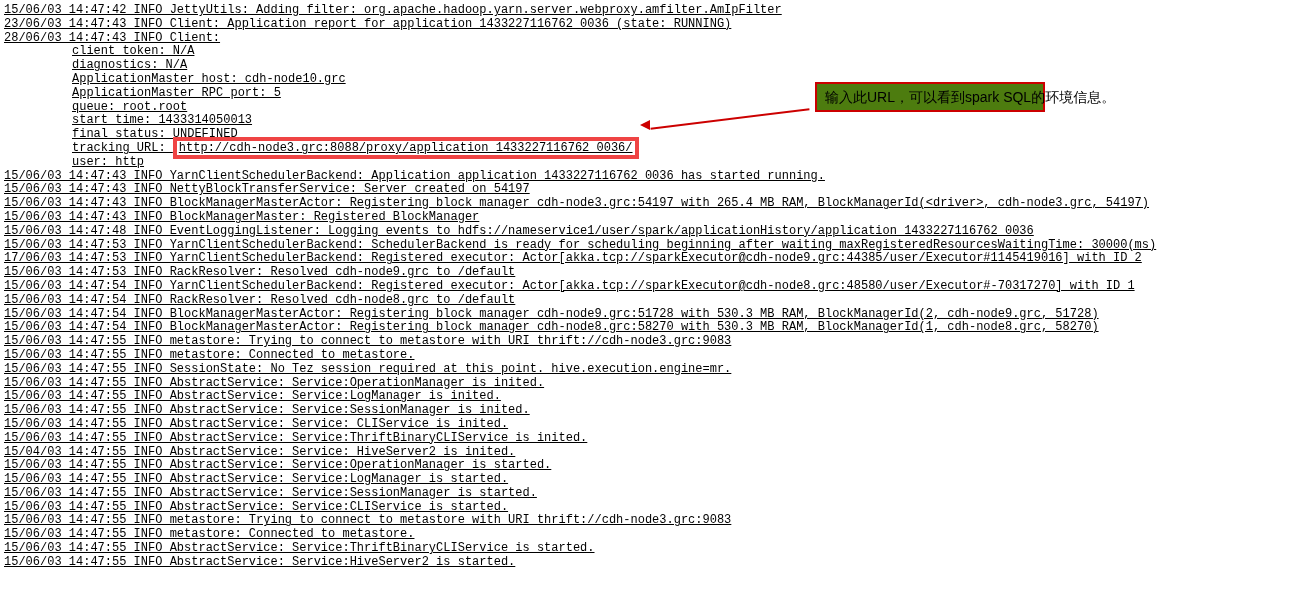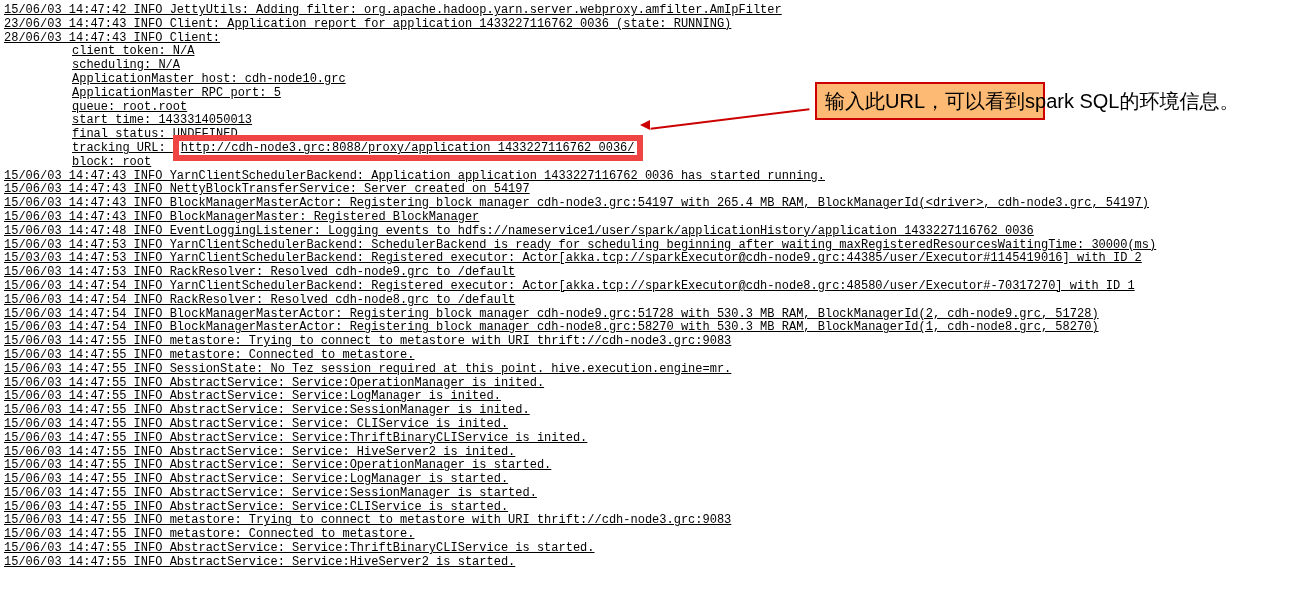--- a/index.html
+++ b/index.html
@@ -9,31 +9,31 @@
       font-size: 12px;
       line-height: 1.15;
       white-space: nowrap;
       background: #fff;
       color: #000;
       position: relative;
     }
     .log-line { display: block; text-decoration: underline; }
     .indent { padding-left: 68px; }
     .highlight-box {
-      border: 6px solid #ef4444;
+      border: 4px solid #ef4444;
       padding: 0 2px;
       display: inline;
     }
     .annotation-box {
       position: absolute;
       border: 2px solid #cc0000;
-      background: #fdba74;
+      background: #4d7c0f;
       padding: 4px 8px;
       font-family: "SimSun", "Microsoft YaHei", sans-serif;
-      font-size: 20px;
+      font-size: 14px;
       line-height: 1.3;
       color: #000;
     }
     .arrow-line {
       position: absolute;
       background: #cc0000;
       height: 2px;
     }
     .arrow-head {
       position: absolute;
@@ -49,49 +49,49 @@
     }
   </style>
 </head>
 <body>
 
 <div id="log-container">
     <div class="log-line">15/06/03 14:47:42 INFO JettyUtils: Adding filter: org.apache.hadoop.yarn.server.webproxy.amfilter.AmIpFilter</div>
     <div class="log-line">23/06/03 14:47:43 INFO Client: Application report for application_1433227116762_0036 (state: RUNNING)</div>
     <div class="log-line">28/06/03 14:47:43 INFO Client:</div>
     <div class="log-line indent">client token: N/A</div>
-    <div class="log-line indent">scheduling: N/A</div>
+    <div class="log-line indent">diagnostics: N/A</div>
     <div class="log-line indent">ApplicationMaster host: cdh-node10.grc</div>
     <div class="log-line indent">ApplicationMaster RPC port: 5</div>
     <div class="log-line indent">queue: root.root</div>
     <div class="log-line indent">start time: 1433314050013</div>
     <div class="log-line indent">final status: UNDEFINED</div>
     <div class="log-line indent"><span>tracking URL: </span><span class="highlight-box">http://cdh-node3.grc:8088/proxy/application_1433227116762_0036/</span></div>
-    <div class="log-line indent">block: root</div>
+    <div class="log-line indent">user: http</div>
     <div class="log-line">15/06/03 14:47:43 INFO YarnClientSchedulerBackend: Application application_1433227116762_0036 has started running.</div>
     <div class="log-line">15/06/03 14:47:43 INFO NettyBlockTransferService: Server created on 54197</div>
     <div class="log-line">15/06/03 14:47:43 INFO BlockManagerMasterActor: Registering block manager cdh-node3.grc:54197 with 265.4 MB RAM, BlockManagerId(&lt;driver&gt;, cdh-node3.grc, 54197)</div>
     <div class="log-line">15/06/03 14:47:43 INFO BlockManagerMaster: Registered BlockManager</div>
     <div class="log-line">15/06/03 14:47:48 INFO EventLoggingListener: Logging events to hdfs://nameservice1/user/spark/applicationHistory/application_1433227116762_0036</div>
     <div class="log-line">15/06/03 14:47:53 INFO YarnClientSchedulerBackend: SchedulerBackend is ready for scheduling beginning after waiting maxRegisteredResourcesWaitingTime: 30000(ms)</div>
-    <div class="log-line">15/03/03 14:47:53 INFO YarnClientSchedulerBackend: Registered executor: Actor[akka.tcp://sparkExecutor@cdh-node9.grc:44385/user/Executor#1145419016] with ID 2</div>
+    <div class="log-line">17/06/03 14:47:53 INFO YarnClientSchedulerBackend: Registered executor: Actor[akka.tcp://sparkExecutor@cdh-node9.grc:44385/user/Executor#1145419016] with ID 2</div>
     <div class="log-line">15/06/03 14:47:53 INFO RackResolver: Resolved cdh-node9.grc to /default</div>
     <div class="log-line">15/06/03 14:47:54 INFO YarnClientSchedulerBackend: Registered executor: Actor[akka.tcp://sparkExecutor@cdh-node8.grc:48580/user/Executor#-70317270] with ID 1</div>
     <div class="log-line">15/06/03 14:47:54 INFO RackResolver: Resolved cdh-node8.grc to /default</div>
     <div class="log-line">15/06/03 14:47:54 INFO BlockManagerMasterActor: Registering block manager cdh-node9.grc:51728 with 530.3 MB RAM, BlockManagerId(2, cdh-node9.grc, 51728)</div>
     <div class="log-line">15/06/03 14:47:54 INFO BlockManagerMasterActor: Registering block manager cdh-node8.grc:58270 with 530.3 MB RAM, BlockManagerId(1, cdh-node8.grc, 58270)</div>
     <div class="log-line">15/06/03 14:47:55 INFO metastore: Trying to connect to metastore with URI thrift://cdh-node3.grc:9083</div>
     <div class="log-line">15/06/03 14:47:55 INFO metastore: Connected to metastore.</div>
     <div class="log-line">15/06/03 14:47:55 INFO SessionState: No Tez session required at this point. hive.execution.engine=mr.</div>
     <div class="log-line">15/06/03 14:47:55 INFO AbstractService: Service:OperationManager is inited.</div>
     <div class="log-line">15/06/03 14:47:55 INFO AbstractService: Service:LogManager is inited.</div>
     <div class="log-line">15/06/03 14:47:55 INFO AbstractService: Service:SessionManager is inited.</div>
     <div class="log-line">15/06/03 14:47:55 INFO AbstractService: Service: CLIService is inited.</div>
     <div class="log-line">15/06/03 14:47:55 INFO AbstractService: Service:ThriftBinaryCLIService is inited.</div>
-    <div class="log-line">15/06/03 14:47:55 INFO AbstractService: Service: HiveServer2 is inited.</div>
+    <div class="log-line">15/04/03 14:47:55 INFO AbstractService: Service: HiveServer2 is inited.</div>
     <div class="log-line">15/06/03 14:47:55 INFO AbstractService: Service:OperationManager is started.</div>
     <div class="log-line">15/06/03 14:47:55 INFO AbstractService: Service:LogManager is started.</div>
     <div class="log-line">15/06/03 14:47:55 INFO AbstractService: Service:SessionManager is started.</div>
     <div class="log-line">15/06/03 14:47:55 INFO AbstractService: Service:CLIService is started.</div>
     <div class="log-line">15/06/03 14:47:55 INFO metastore: Trying to connect to metastore with URI thrift://cdh-node3.grc:9083</div>
     <div class="log-line">15/06/03 14:47:55 INFO metastore: Connected to metastore.</div>
     <div class="log-line">15/06/03 14:47:55 INFO AbstractService: Service:ThriftBinaryCLIService is started.</div>
     <div class="log-line">15/06/03 14:47:55 INFO AbstractService: Service:HiveServer2 is started.</div>
   </div>
 

